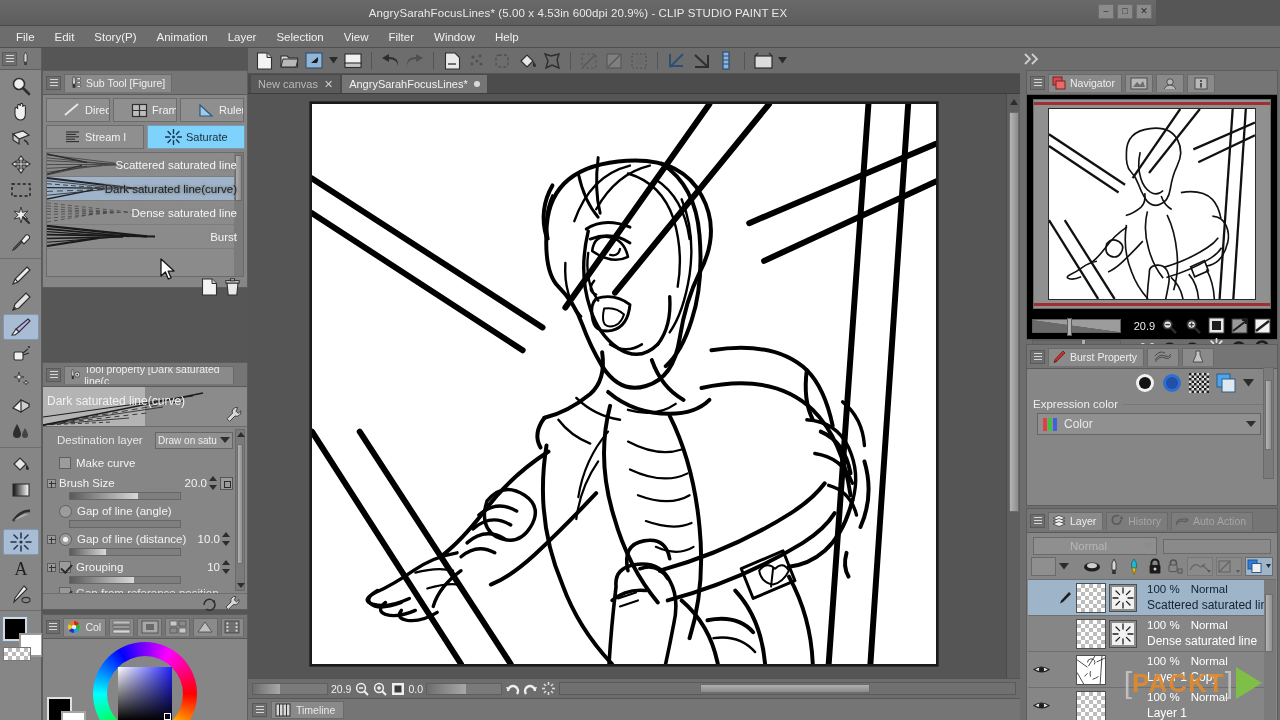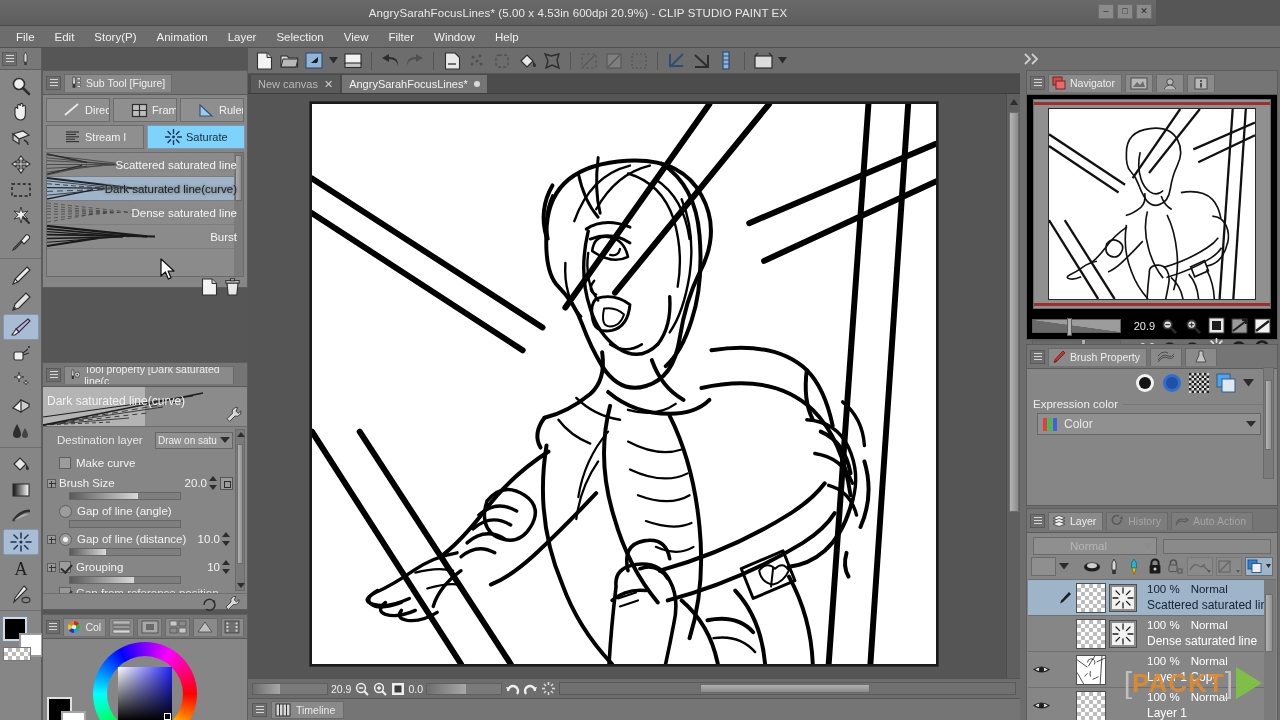--- a/index.html
+++ b/index.html
@@ -1424,21 +1424,21 @@
     <div id="layerprop">
       <div class="panel-tabbar">
         <div class="grip">
             <i></i>
           </div>
         <div class="panel-tab">
           <svg class="pt-ico" viewBox="0 0 14 14">
             <path d="M11 1 L13 3 L5 11 L2 12.4 L3.2 9.4 Z" fill="#c83030" stroke="#6a1818" stroke-width=".8"></path>
             <path d="M2 12.4 L5 11" stroke="#6a1818" stroke-width=".8"></path>
           </svg>
-          <span>Brush Property</span>
+          <span>Burst Property</span>
         </div>
         <div class="panel-tab" style="width:32px;padding:0;justify-content:center">
           <svg width="20" height="14" viewBox="0 0 20 14">
             <g fill="none" stroke="#4a4a4a" stroke-width="1">
                 <path d="M2 10 q5-7 10-4 q4 2 6 -2"></path>
                 <path d="M2 12 q5-7 10-4 q4 2 6 -2"></path>
                 <path d="M2 6 q5-6 10-3"></path>
               </g>
           </svg>
         </div>

